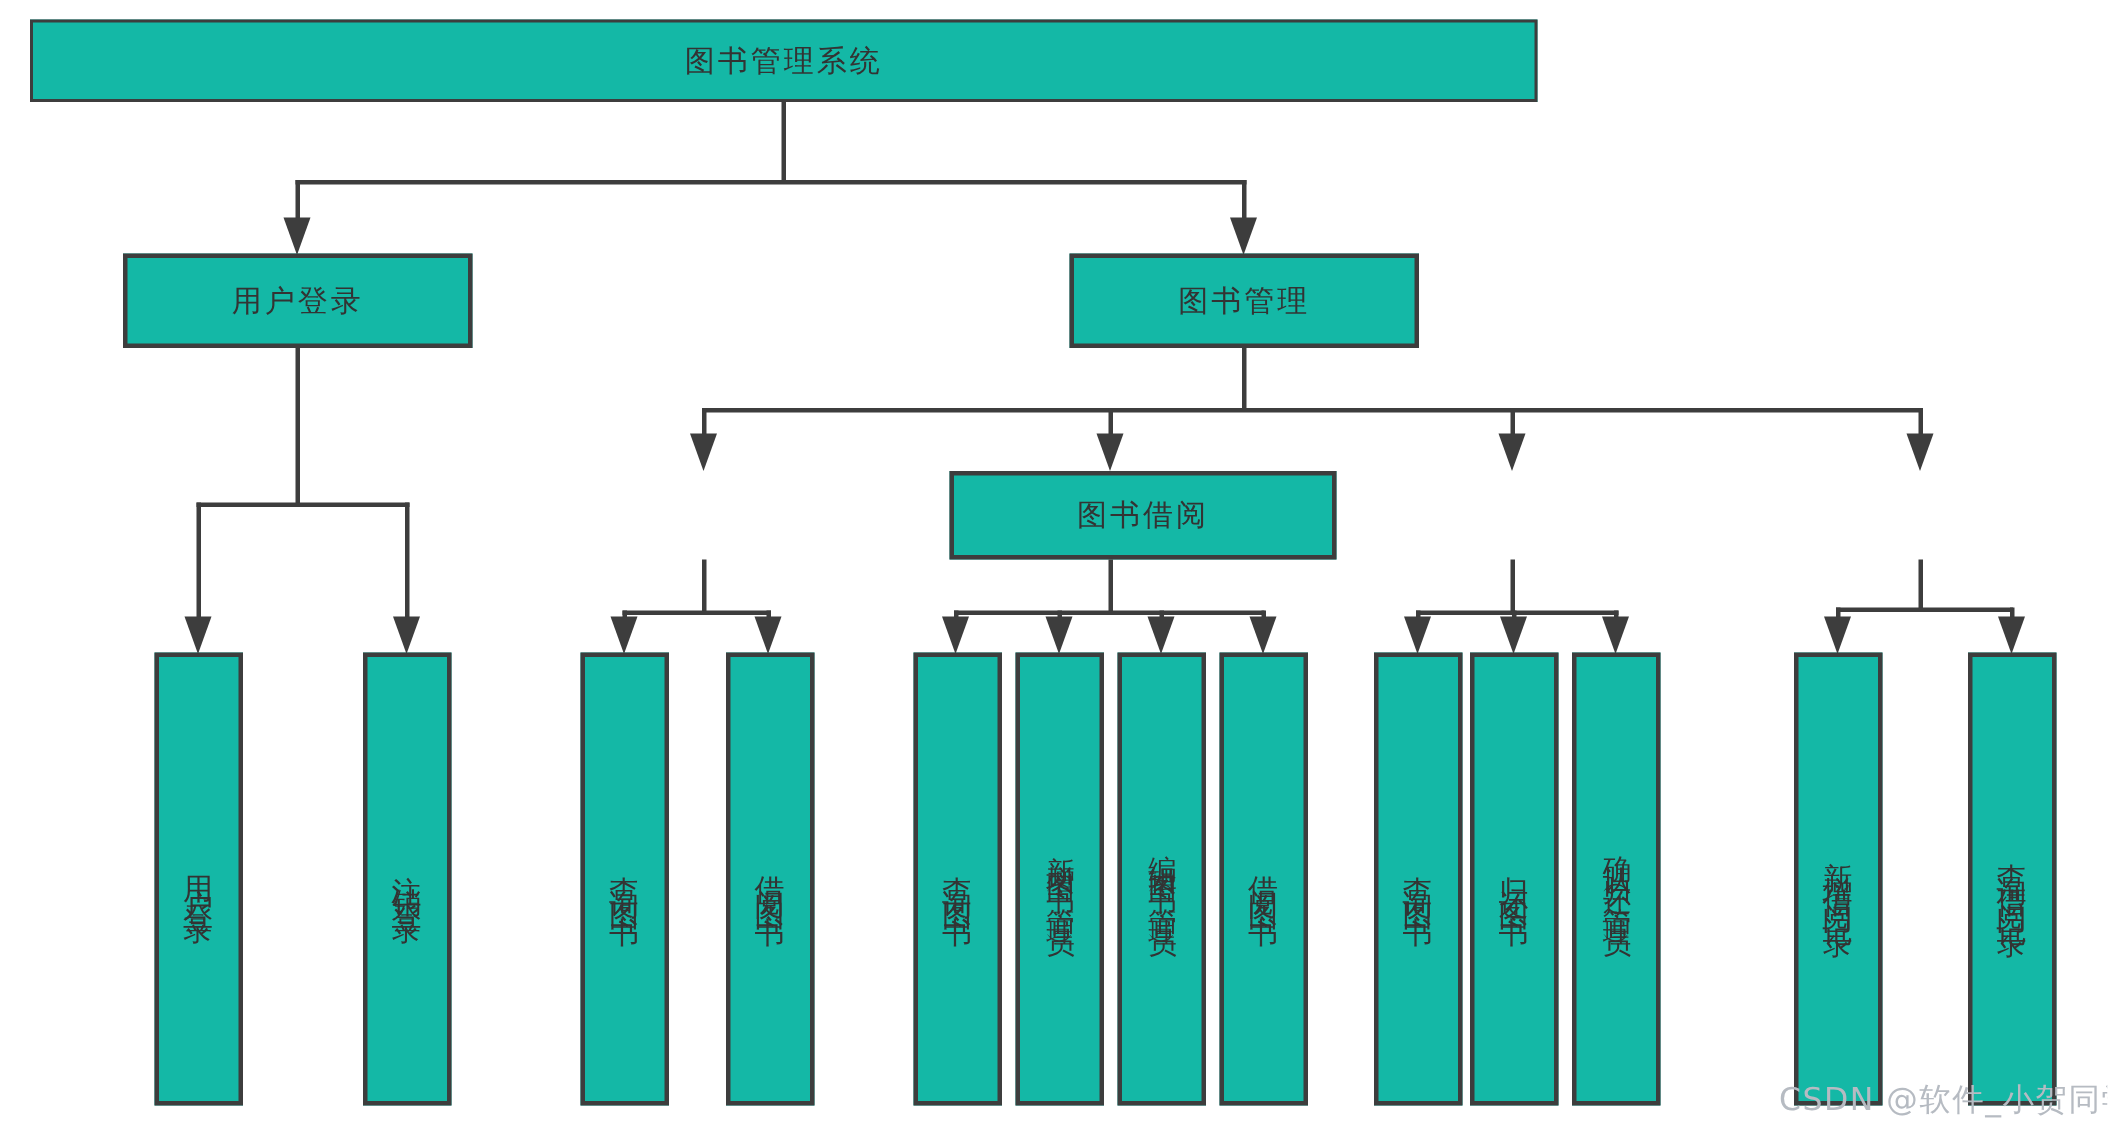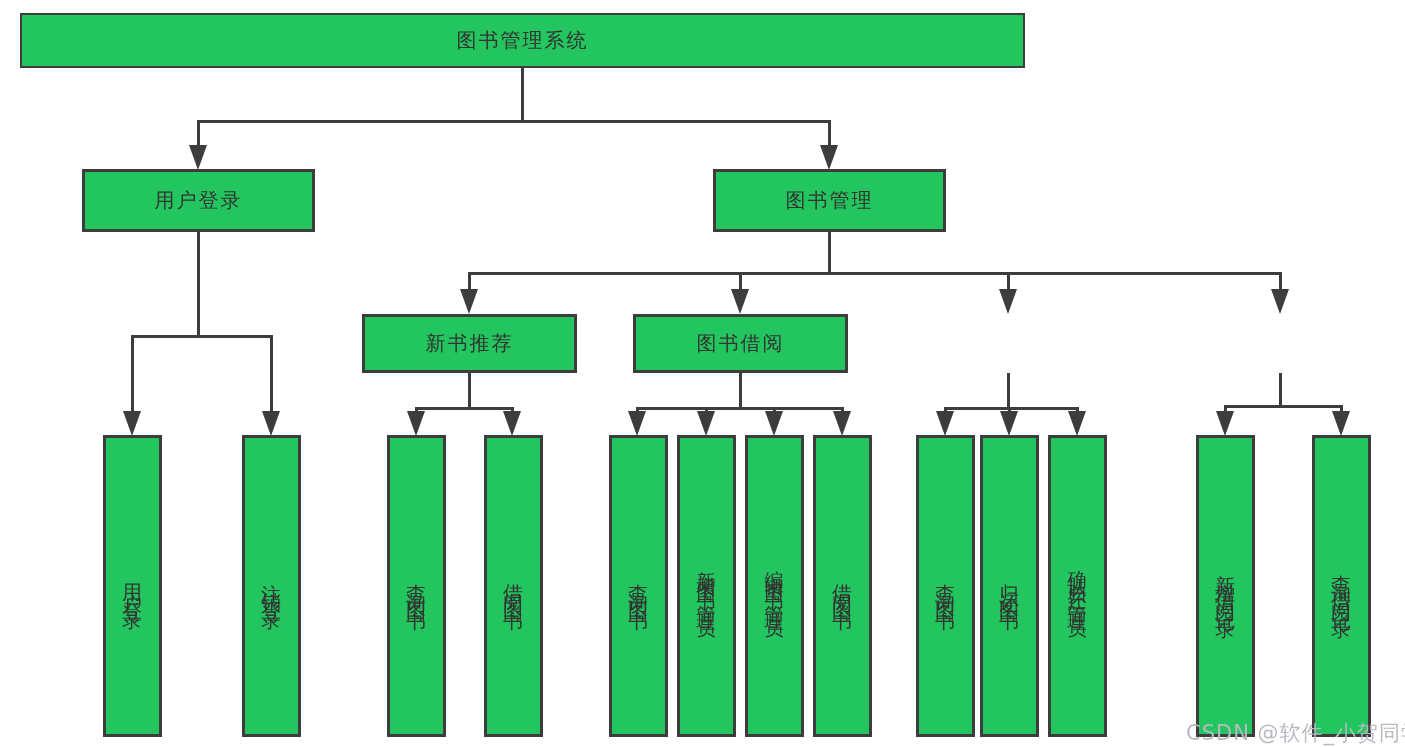--- a/index.html
+++ b/index.html
@@ -1,21 +1,21 @@
 <!DOCTYPE html>
 <html><head>
 <meta charset="utf-8">
 <style>
   html,body{margin:0;padding:0;background:#ffffff;}
   .canvas{
     position:relative;width:1405px;height:747px;background:#ffffff;overflow:hidden;
     font-family:"DejaVu Sans","Liberation Sans",sans-serif;color:#333333;
   }
   .node{
-    position:absolute;background:#22c55e;border:3px solid #3d3d3d;box-sizing:border-box;
+    position:absolute;background:#14b8a6;border:3px solid #3d3d3d;box-sizing:border-box;
     display:flex;align-items:center;justify-content:center;
     font-size:20px;letter-spacing:2px;color:#333333;text-align:center;
   }
   .root{border-width:2px;}
   .leaf{
     writing-mode:vertical-rl;text-orientation:mixed;
     font-size:20px;letter-spacing:9px;line-height:1;
   }
   .leaf-long{letter-spacing:7px;font-size:19px;}
   .hline,.vline{position:absolute;background:#3d3d3d;}
@@ -33,22 +33,21 @@
 </head>
 <body>
 
 <div class="canvas">
 
   <div class="node root" style="left:20px;top:13px;width:1005px;height:55px;">图书管理系统</div>
 
   <div class="node" style="left:82px;top:169px;width:233px;height:63px;">用户登录</div>
   <div class="node" style="left:713px;top:169px;width:233px;height:63px;">图书管理</div>
 
-  <div class="node" style="left:362px;top:314px;width:215px;height:59px;">新书推荐</div>
-  <div class="node" style="left:633px;top:314px;width:215px;height:59px;">图书借阅</div>
+  <div class="node" style="left:633px;top:314px;width:258px;height:59px;">图书借阅</div>
 
   <div class="node leaf" style="left:103px;top:435px;width:59px;height:302px;">用户登录</div>
   <div class="node leaf" style="left:242px;top:435px;width:59px;height:302px;">注销登录</div>
 
   <div class="node leaf" style="left:387px;top:435px;width:59px;height:302px;">查询图书</div>
   <div class="node leaf" style="left:484px;top:435px;width:59px;height:302px;">借阅图书</div>
 
   <div class="node leaf" style="left:609px;top:435px;width:59px;height:302px;">查询图书</div>
   <div class="node leaf leaf-long" style="left:677px;top:435px;width:59px;height:302px;">新增图书（管理员）</div>
   <div class="node leaf leaf-long" style="left:745px;top:435px;width:59px;height:302px;">编辑图书（管理员）</div>

